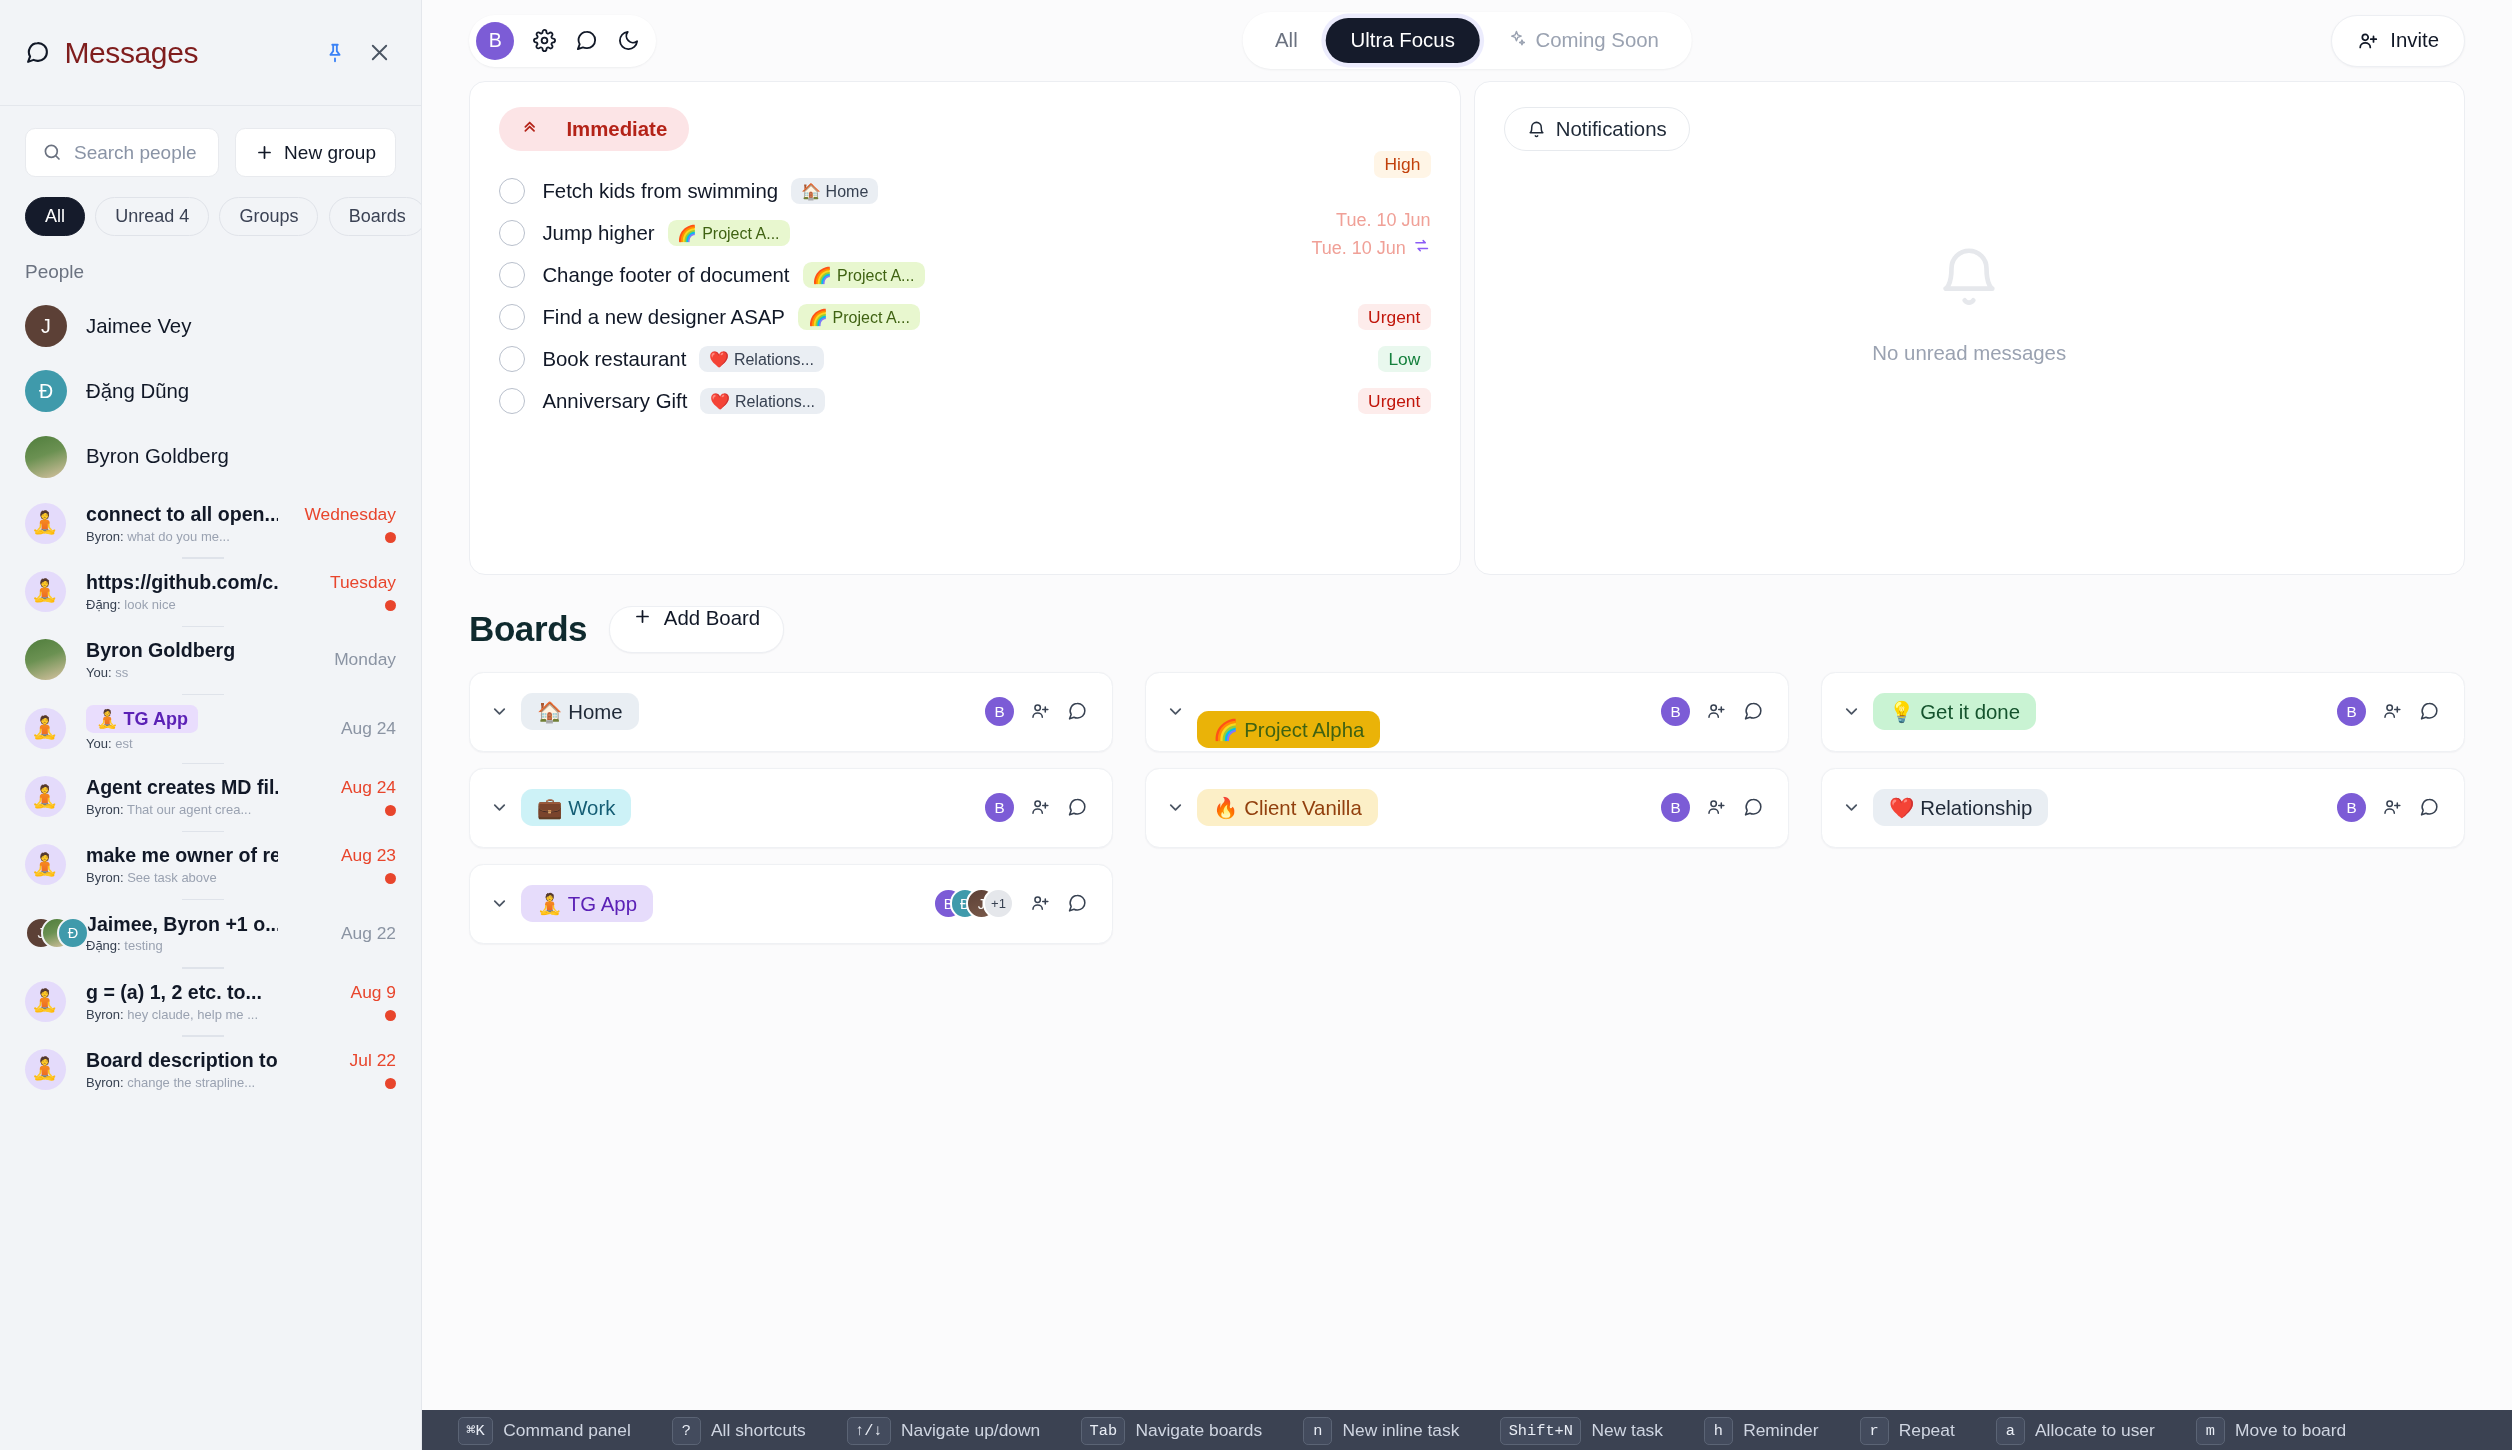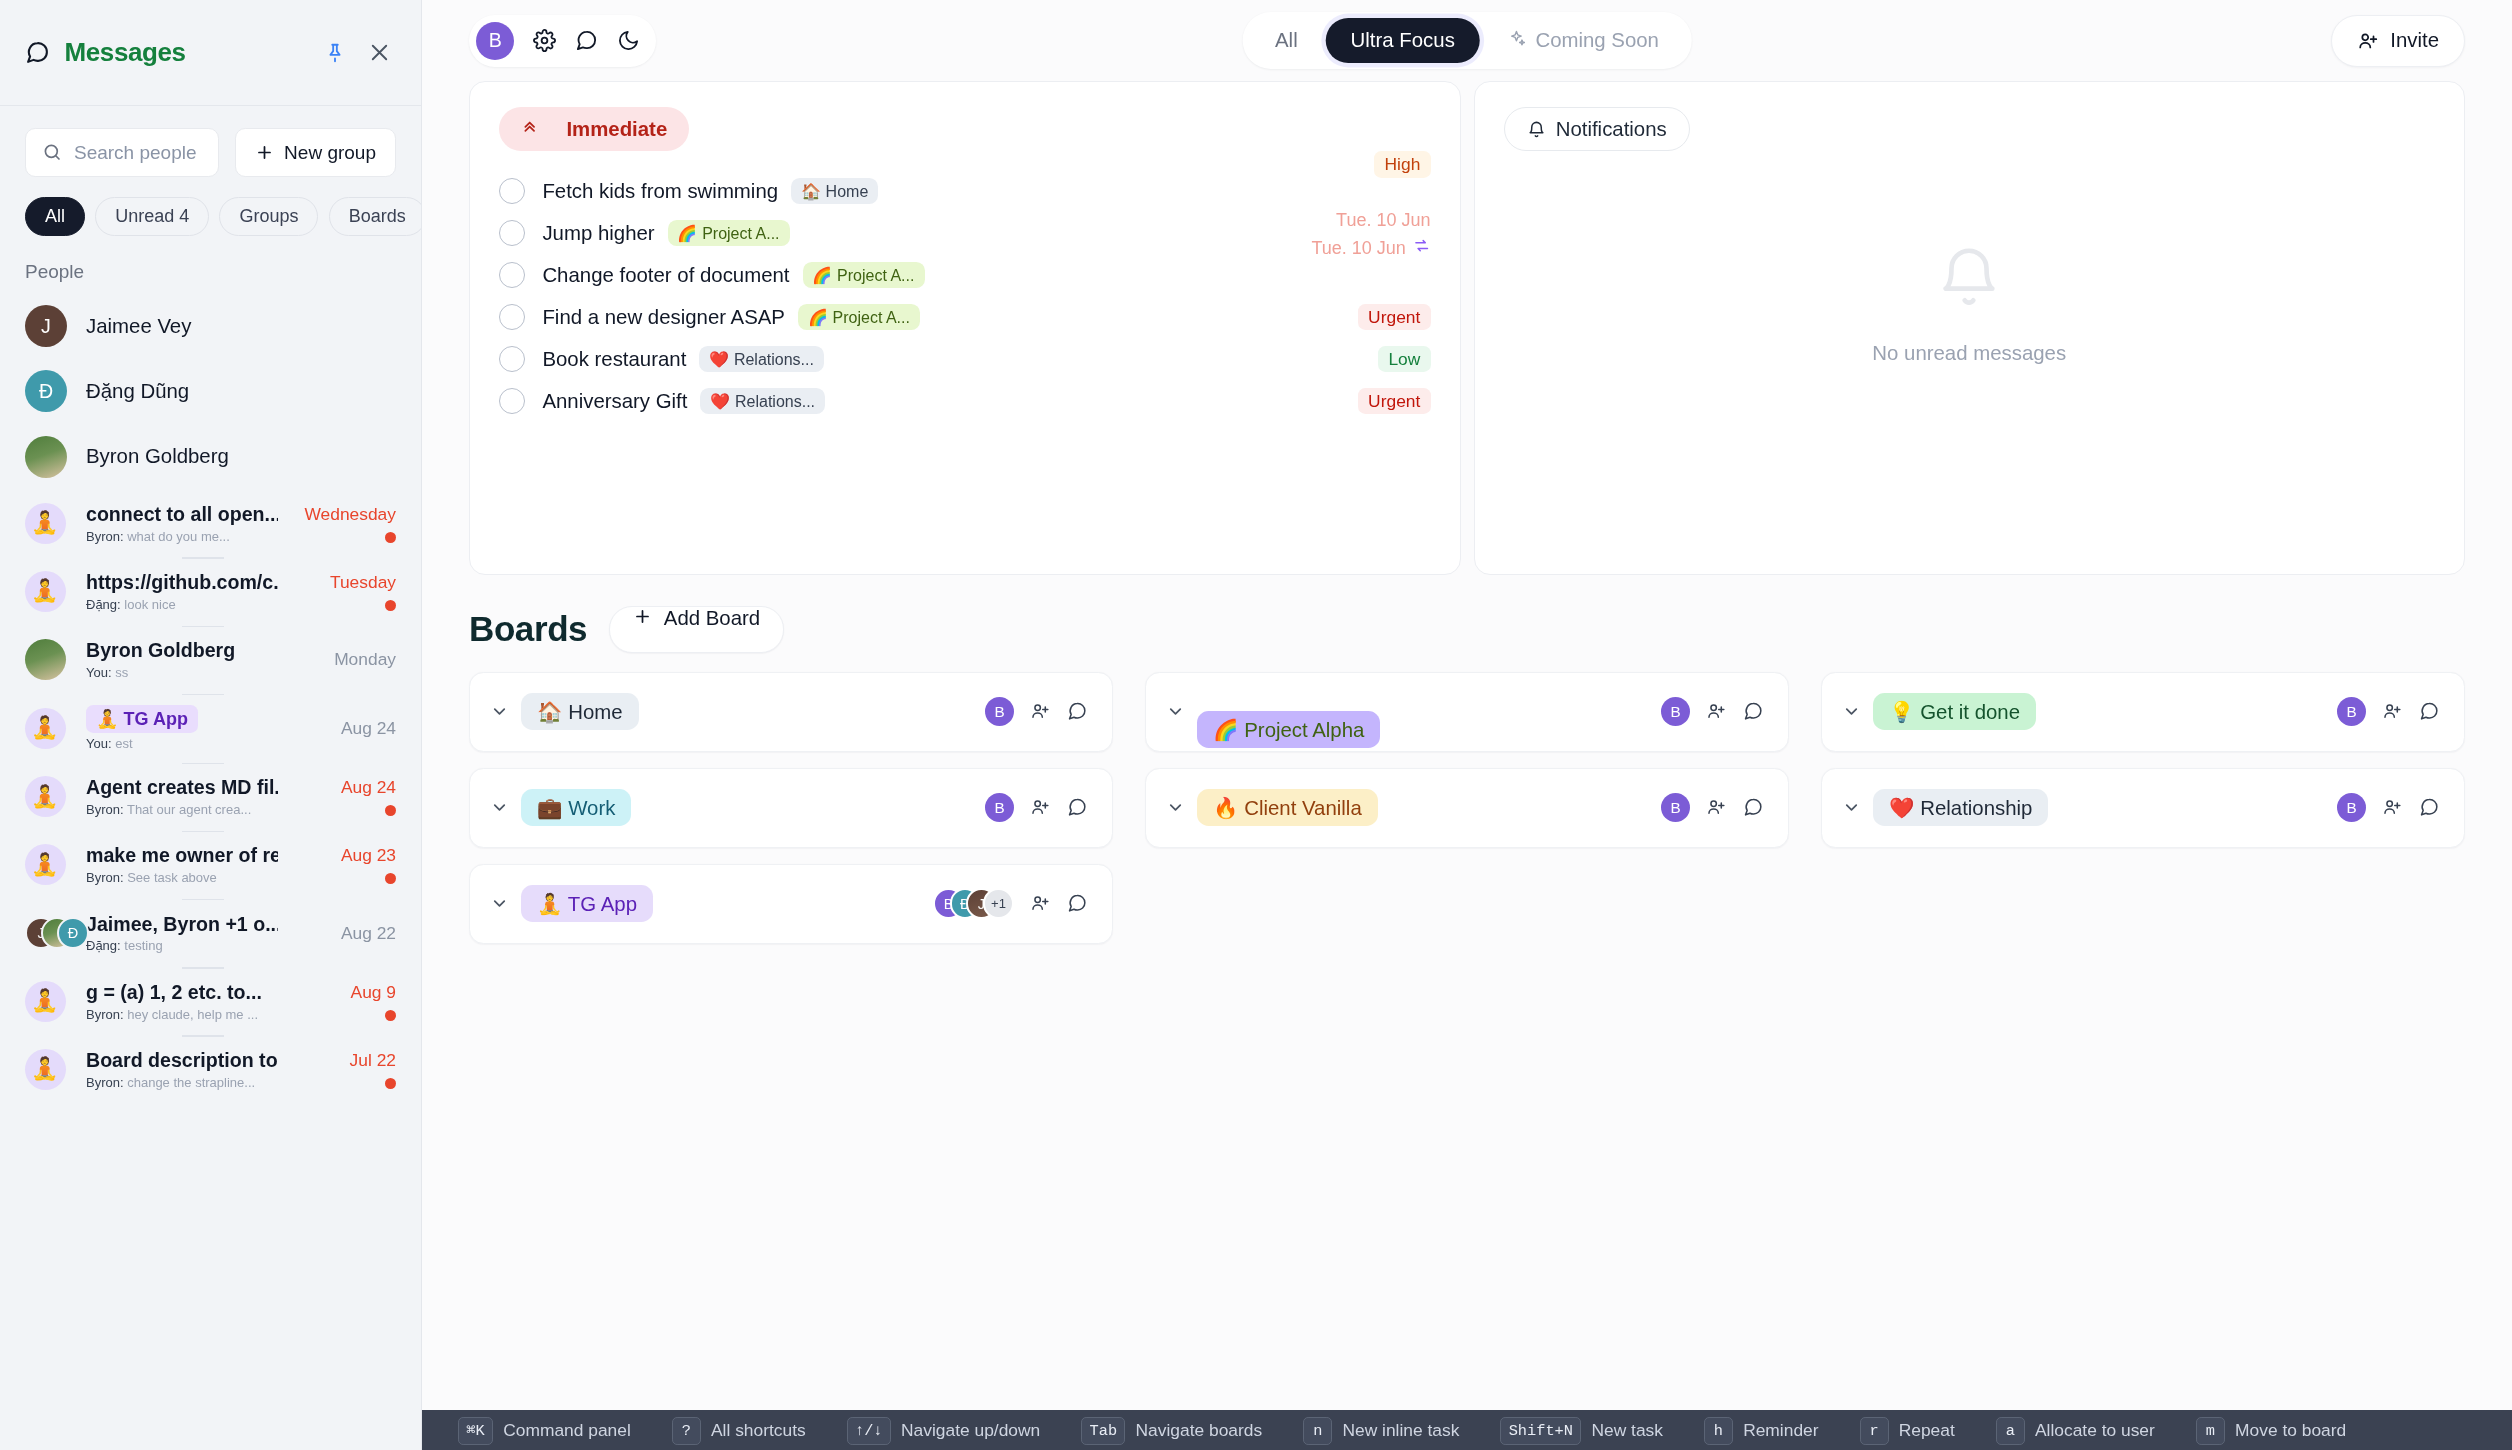--- a/index.html
+++ b/index.html
@@ -20,21 +20,21 @@
     flex-shrink: 0;
     position: relative;
   }
   .sb-header {
     height: 106px; flex-shrink: 0;
     display: flex; align-items: center;
     padding: 0 30.5px 0 25px;
     border-bottom: 1.5px solid #e4e7ec;
   }
   .sb-title-wrap { display: flex; align-items: center; gap: 14.5px; flex: 1; }
-  .sb-title { font-size: 26px; font-weight: 700; color: #15803d; letter-spacing: -0.4px; }
+  .sb-title { font-size: 30px; font-weight: 400; color: #7f1d1d; letter-spacing: -0.4px; }
   .sb-header-actions { display: flex; align-items: center; gap: 22px; }
   .icon-btn { display: inline-flex; align-items: center; justify-content: center; cursor: pointer; }
 
   .sb-search-row {
     display: flex; align-items: center; gap: 16px;
     padding: 22px 25px 0 25px;
   }
   .search-box {
     flex: 1; height: 49px; background: #fff; border: 0.7px solid #e8eaee;
     border-radius: 10.2px; display: flex; align-items: center; gap: 11.6px;
@@ -632,21 +632,21 @@
               </div>
             </div>
           </div>
           <div class="boards-col">
             <div class="board-card">
               <span class="chev">
                 <svg width="19" height="19" viewBox="0 0 24 24" fill="none" stroke="#4b5563" stroke-width="2.2" stroke-linecap="round" stroke-linejoin="round">
                   <path d="M6 9l6 6 6-6"></path>
                 </svg>
               </span>
-              <span class="board-name-chip" style="background: #c4b5fd; color: rgb(63, 98, 18); margin-top: 36px;">🌈 Project Alpha</span>
+              <span class="board-name-chip" style="background: #eab308; color: rgb(63, 98, 18); margin-top: 36px;">🌈 Project Alpha</span>
               <div class="board-actions">
                 <span class="b-av" style="background: rgb(124, 92, 214);">B</span>
                 <span class="icon-btn">
                   <svg width="20.4" height="20.4" viewBox="0 0 24 24" fill="none" stroke="#374151" stroke-width="1.8" stroke-linecap="round" stroke-linejoin="round">
                     <circle cx="9" cy="8" r="3.2"></circle>
                     <path d="M3.5 19c0-3 2.6-5 5.5-5s5.5 2 5.5 5"></path>
                     <path d="M18 7v6M15 10h6"></path>
                   </svg>
                 </span>
                 <span class="icon-btn">

